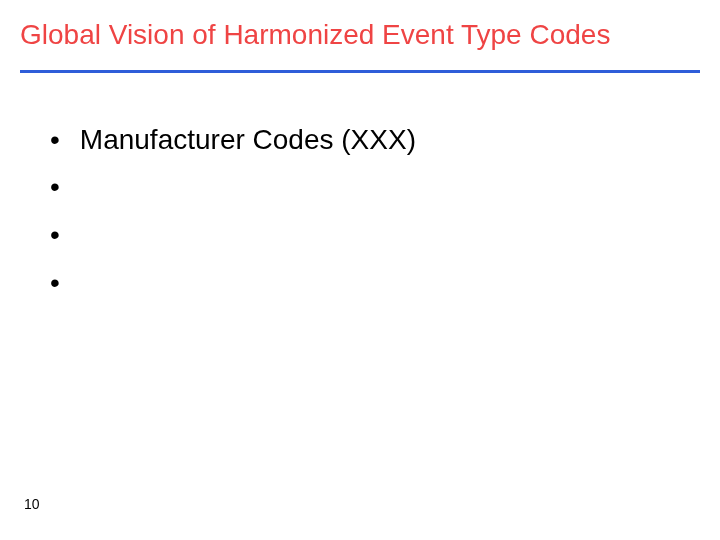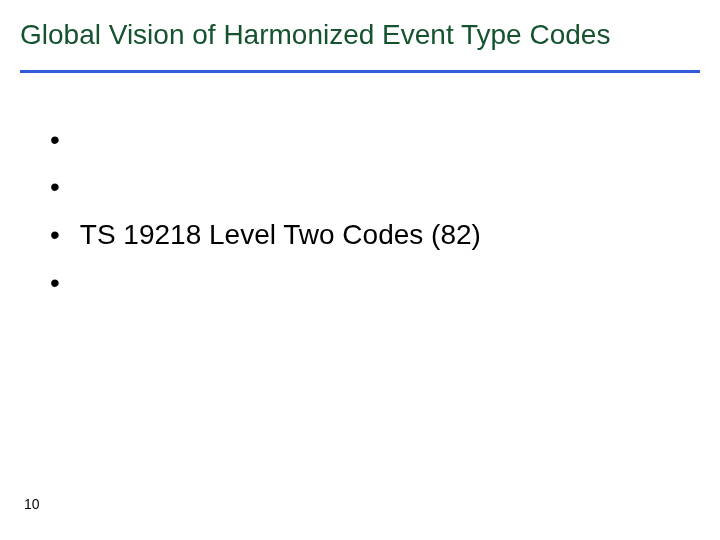--- a/index.html
+++ b/index.html
@@ -17,21 +17,21 @@
     }
     .slide {
       width: 100%;
       height: 100%;
       padding: 18px 20px 20px 20px;
       position: relative;
     }
     .title {
       font-size: 28px;
       font-weight: 400;
-      color: #14532d;
+      color: #ef4444;
       margin-bottom: 18px;
       line-height: 1.2;
     }
     .divider {
       width: 100%;
       height: 3px;
       background: #2f5dd9;
       margin-bottom: 48px;
     }
     .content {
@@ -67,27 +67,27 @@
 </head>
 <body>
 
 <div class="slide">
   <h1 class="title">Global Vision of Harmonized Event Type Codes</h1>
   <div class="divider"></div>
   <div class="content">
     <ul class="bullet-list">
       <li class="bullet-item">
         <span class="bullet-dot">•</span>
+        <span class="bullet-text">Manufacturer Codes (XXX)</span>
       </li>
       <li class="bullet-item">
         <span class="bullet-dot">•</span>
       </li>
       <li class="bullet-item">
         <span class="bullet-dot">•</span>
-        <span class="bullet-text">TS 19218 Level Two Codes (82)</span>
       </li>
       <li class="bullet-item">
         <span class="bullet-dot">•</span>
       </li>
     </ul>
   </div>
   <div class="page-number">10</div>
 </div>
 
 </body></html>

